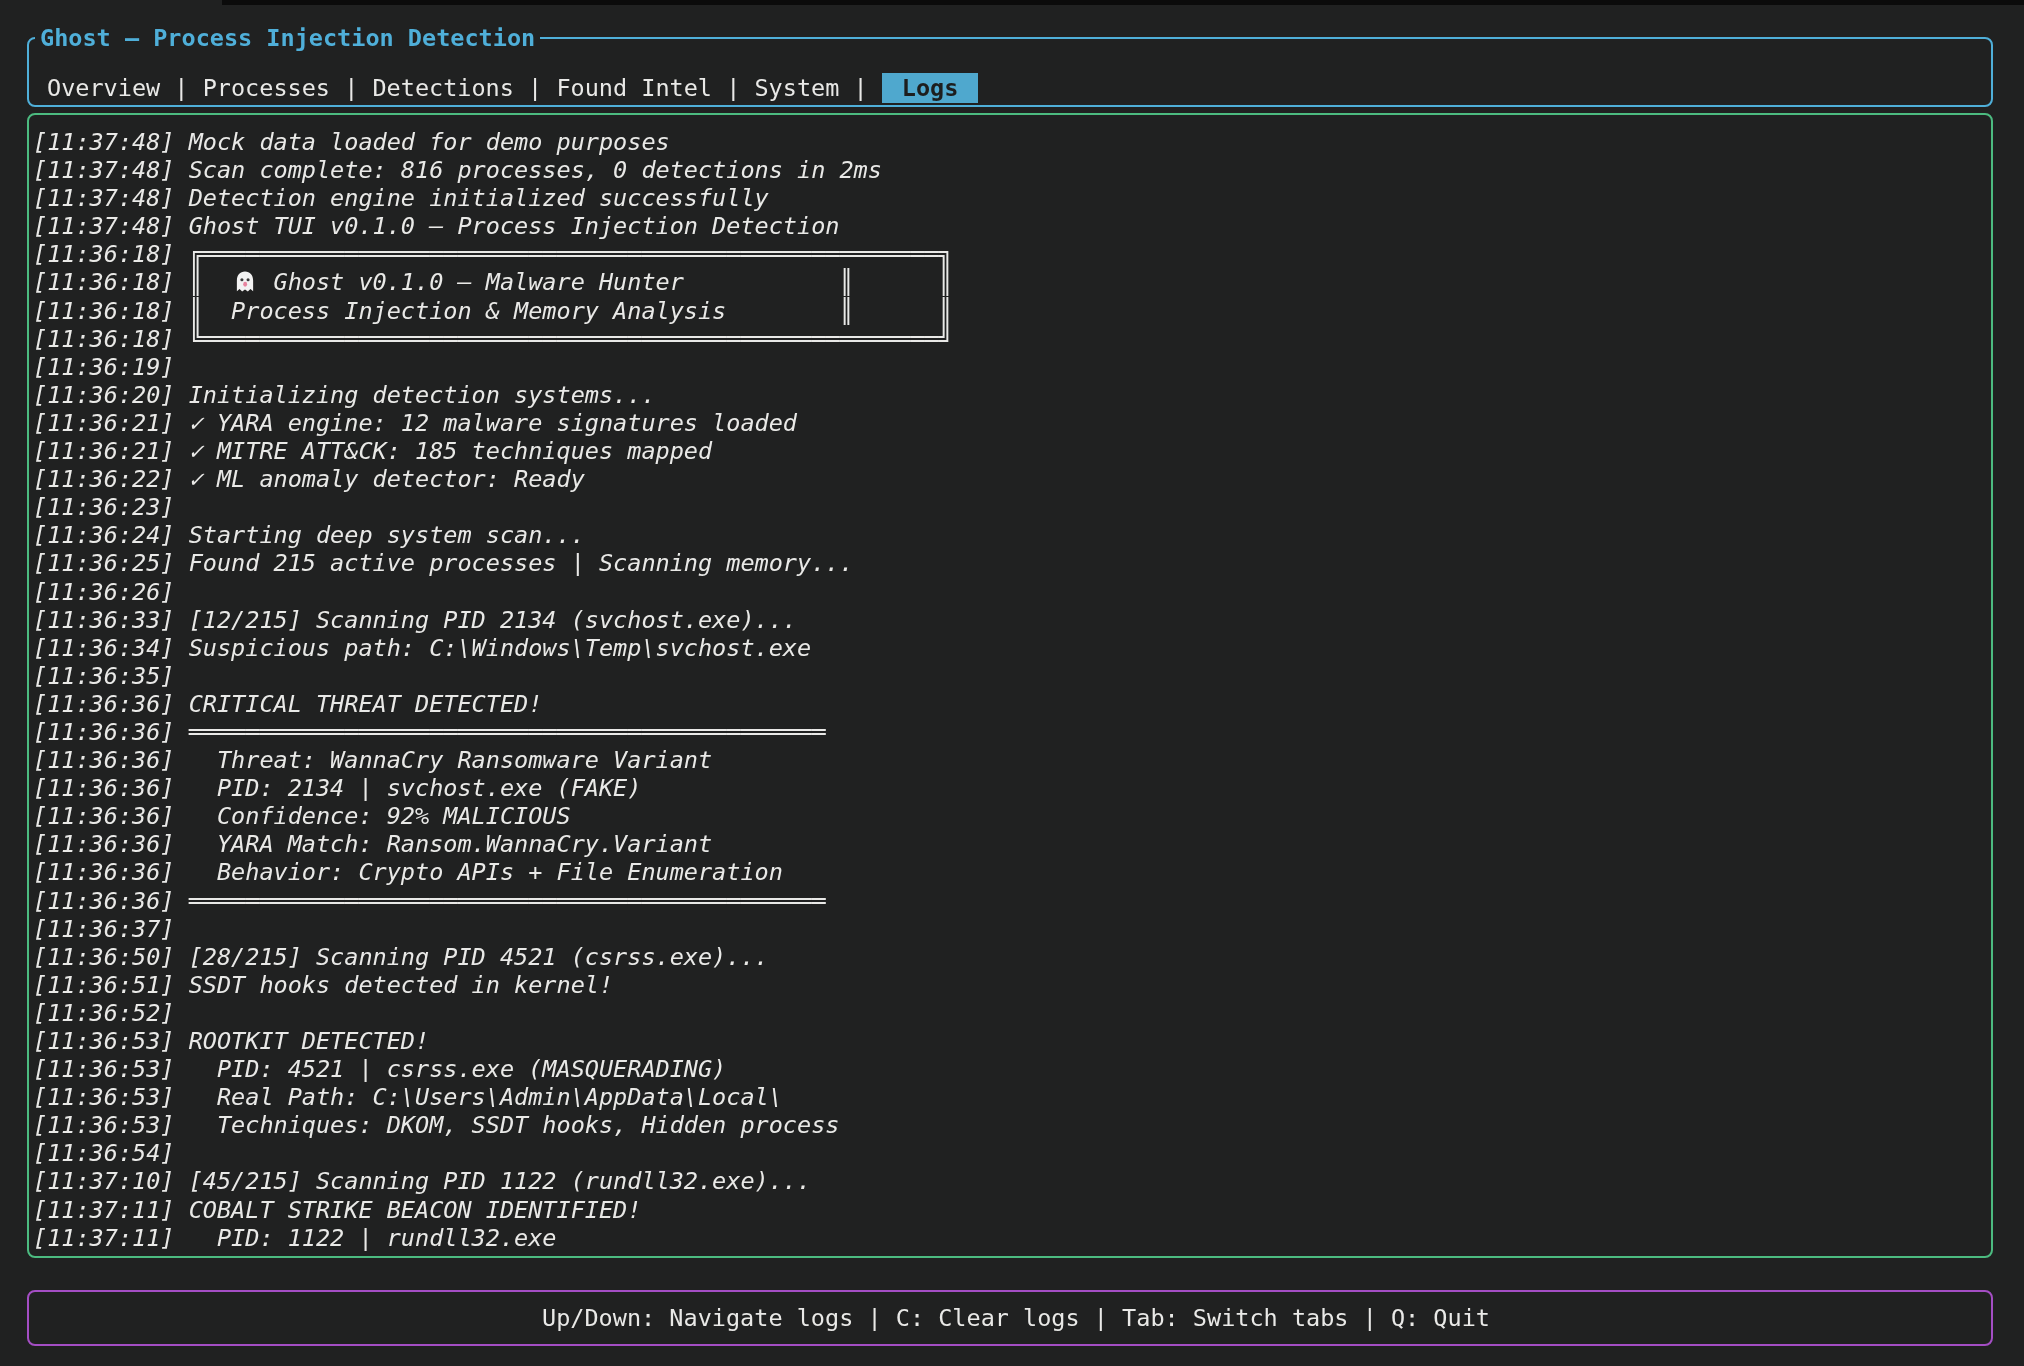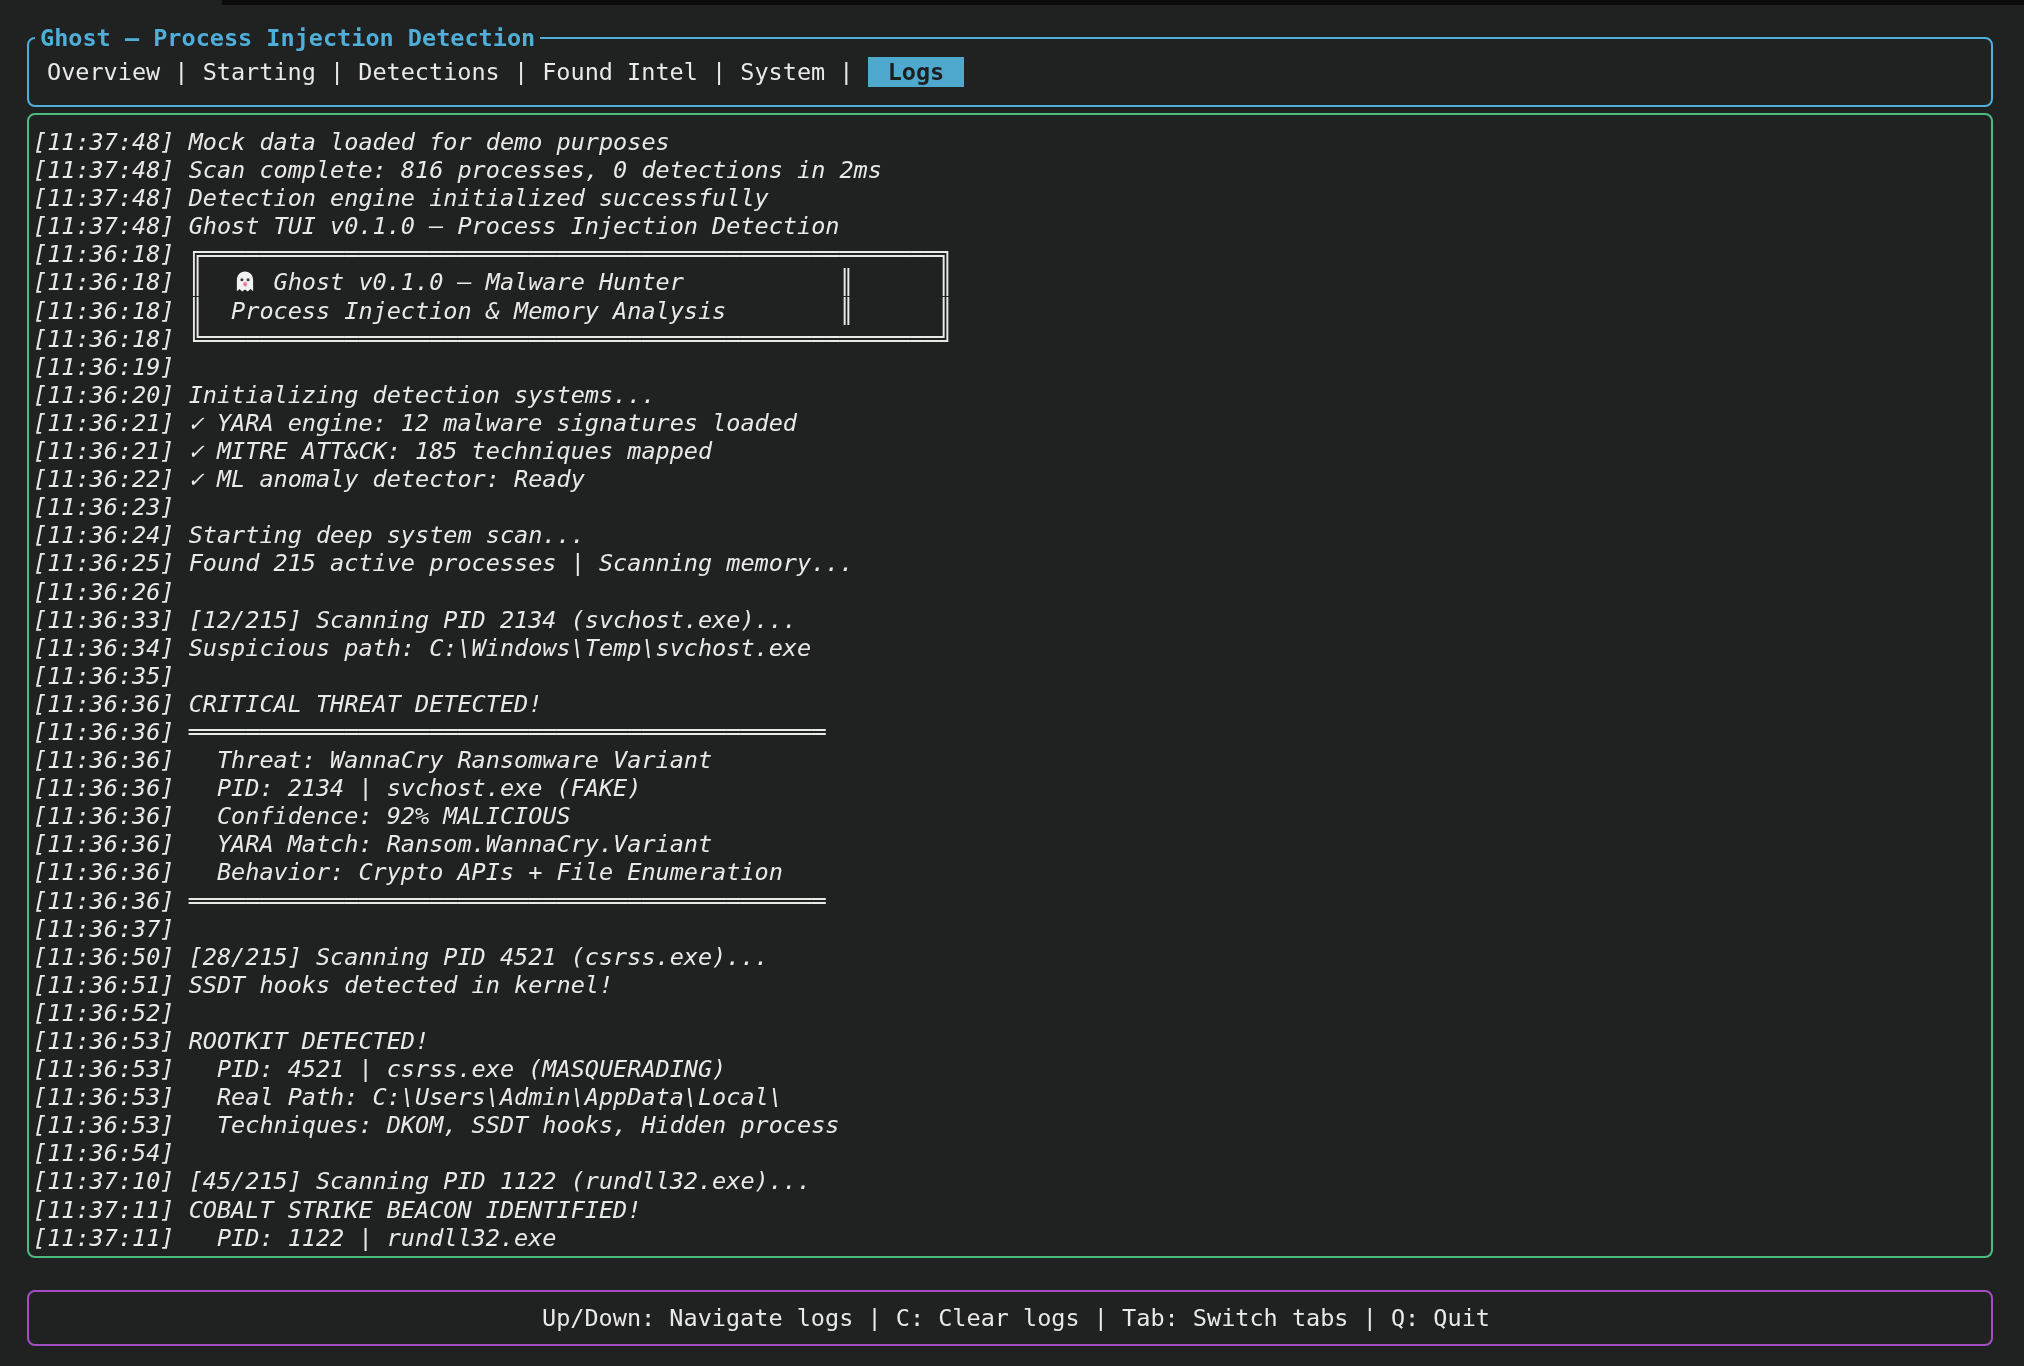--- a/index.html
+++ b/index.html
@@ -15,21 +15,21 @@
   .logs-panel{left:27px;top:113px;width:1966px;height:1145px;border-color:var(--green,#4cbb80);}
   .status-bar{left:27px;top:1290px;width:1966px;height:56px;border-color:var(--magenta,#a44ec4);
     display:flex;align-items:center;justify-content:center;}
   .panel-label{
     position:absolute;top:-17px;background:var(--bg,#202121);padding:0 5px;
     font-size:23.5px;line-height:32px;white-space:pre;
   }
   .tabs-panel .panel-label{left:6px;color:var(--cyan,#4fafd9);font-weight:bold;}
   .logs-panel .panel-label{left:12px;color:var(--green,#4cbb80);}
   .tabs-row{
-    position:absolute;left:18px;top:0;height:100%;display:flex;align-items:center;
+    position:absolute;left:18px;top:16px;height:100%;display:flex;align-items:center;
     font-size:23.5px;white-space:pre;
   }
   .tab{color:var(--text,#e9e9e7);}
   .tab.active{background:var(--cyan-sel,#4fa8ce);color:var(--tab-active-text,#1d1e1e);font-weight:bold;padding:1px 20px;}
   .sep{color:var(--text,#e9e9e7);}
   .logs-body{
     position:absolute;left:4px;top:13px;right:4px;bottom:3px;overflow:hidden;
     font-size:23.5px;line-height:28.1px;white-space:pre;
   }
   .log-line{height:28.1px;font-style:italic;}
@@ -38,21 +38,21 @@
   .status-text{font-size:23.5px;white-space:pre;margin-left:12px;}
 </style>
 </head>
 <body>
 
 <div class="screen">
   <div class="top-strip"></div>
 
   <div class="panel tabs-panel">
     <span class="panel-label">Ghost — Process Injection Detection</span>
-    <div class="tabs-row"><span class="tab">Overview</span><span class="sep"> | </span><span class="tab">Starting</span><span class="sep"> | </span><span class="tab">Detections</span><span class="sep"> | </span><span class="tab">Found Intel</span><span class="sep"> | </span><span class="tab">System</span><span class="sep"> | </span><span class="tab active">Logs</span></div>
+    <div class="tabs-row"><span class="tab">Overview</span><span class="sep"> | </span><span class="tab">Processes</span><span class="sep"> | </span><span class="tab">Detections</span><span class="sep"> | </span><span class="tab">Found Intel</span><span class="sep"> | </span><span class="tab">System</span><span class="sep"> | </span><span class="tab active">Logs</span></div>
   </div>
 
   <div class="panel logs-panel">
     <div class="logs-body"><div class="log-line"><span class="ts">[11:37:48] </span><span class="msg">Mock data loaded for demo purposes</span></div><div class="log-line"><span class="ts">[11:37:48] </span><span class="msg">Scan complete: 816 processes, 0 detections in 2ms</span></div><div class="log-line"><span class="ts">[11:37:48] </span><span class="msg">Detection engine initialized successfully</span></div><div class="log-line"><span class="ts">[11:37:48] </span><span class="msg">Ghost TUI v0.1.0 — Process Injection Detection</span></div><div class="log-line"><span class="ts">[11:36:18] </span><span class="msg">╔════════════════════════════════════════════════════╗</span></div><div class="log-line"><span class="ts">[11:36:18] </span><span class="msg">║  <span class="ghost-icon"><svg viewBox="0 0 32 32" width="26" height="26">
                 <path d="M16 3c-6.2 0-10 4.6-10 11v13.4l3.3-2.7 3.2 2.9 3.5-2.5 3.5 2.5 3.2-2.9 3.3 2.7V14c0-6.4-3.8-11-10-11z" fill="#f2f2f2"></path>
                 <circle cx="12.2" cy="13.2" r="1.9" fill="#3a3a3a"></circle>
                 <circle cx="19.8" cy="13.2" r="1.9" fill="#3a3a3a"></circle>
                 <ellipse cx="16.2" cy="18.8" rx="2.4" ry="3" fill="#e8849f"></ellipse>
               </svg></span> Ghost v0.1.0 — Malware Hunter           ║      ║</span></div><div class="log-line"><span class="ts">[11:36:18] </span><span class="msg">║  Process Injection &amp; Memory Analysis        ║      ║</span></div><div class="log-line"><span class="ts">[11:36:18] </span><span class="msg">╚════════════════════════════════════════════════════╝</span></div><div class="log-line"><span class="ts">[11:36:19] </span><span class="msg"></span></div><div class="log-line"><span class="ts">[11:36:20] </span><span class="msg">Initializing detection systems...</span></div><div class="log-line"><span class="ts">[11:36:21] </span><span class="msg">✓ YARA engine: 12 malware signatures loaded</span></div><div class="log-line"><span class="ts">[11:36:21] </span><span class="msg">✓ MITRE ATT&amp;CK: 185 techniques mapped</span></div><div class="log-line"><span class="ts">[11:36:22] </span><span class="msg">✓ ML anomaly detector: Ready</span></div><div class="log-line"><span class="ts">[11:36:23] </span><span class="msg"></span></div><div class="log-line"><span class="ts">[11:36:24] </span><span class="msg">Starting deep system scan...</span></div><div class="log-line"><span class="ts">[11:36:25] </span><span class="msg">Found 215 active processes | Scanning memory...</span></div><div class="log-line"><span class="ts">[11:36:26] </span><span class="msg"></span></div><div class="log-line"><span class="ts">[11:36:33] </span><span class="msg">[12/215] Scanning PID 2134 (svchost.exe)...</span></div><div class="log-line"><span class="ts">[11:36:34] </span><span class="msg">Suspicious path: C:\Windows\Temp\svchost.exe</span></div><div class="log-line"><span class="ts">[11:36:35] </span><span class="msg"></span></div><div class="log-line"><span class="ts">[11:36:36] </span><span class="msg">CRITICAL THREAT DETECTED!</span></div><div class="log-line"><span class="ts">[11:36:36] </span><span class="msg">═════════════════════════════════════════════</span></div><div class="log-line"><span class="ts">[11:36:36] </span><span class="msg">  Threat: WannaCry Ransomware Variant</span></div><div class="log-line"><span class="ts">[11:36:36] </span><span class="msg">  PID: 2134 | svchost.exe (FAKE)</span></div><div class="log-line"><span class="ts">[11:36:36] </span><span class="msg">  Confidence: 92% MALICIOUS</span></div><div class="log-line"><span class="ts">[11:36:36] </span><span class="msg">  YARA Match: Ransom.WannaCry.Variant</span></div><div class="log-line"><span class="ts">[11:36:36] </span><span class="msg">  Behavior: Crypto APIs + File Enumeration</span></div><div class="log-line"><span class="ts">[11:36:36] </span><span class="msg">═════════════════════════════════════════════</span></div><div class="log-line"><span class="ts">[11:36:37] </span><span class="msg"></span></div><div class="log-line"><span class="ts">[11:36:50] </span><span class="msg">[28/215] Scanning PID 4521 (csrss.exe)...</span></div><div class="log-line"><span class="ts">[11:36:51] </span><span class="msg">SSDT hooks detected in kernel!</span></div><div class="log-line"><span class="ts">[11:36:52] </span><span class="msg"></span></div><div class="log-line"><span class="ts">[11:36:53] </span><span class="msg">ROOTKIT DETECTED!</span></div><div class="log-line"><span class="ts">[11:36:53] </span><span class="msg">  PID: 4521 | csrss.exe (MASQUERADING)</span></div><div class="log-line"><span class="ts">[11:36:53] </span><span class="msg">  Real Path: C:\Users\Admin\AppData\Local\</span></div><div class="log-line"><span class="ts">[11:36:53] </span><span class="msg">  Techniques: DKOM, SSDT hooks, Hidden process</span></div><div class="log-line"><span class="ts">[11:36:54] </span><span class="msg"></span></div><div class="log-line"><span class="ts">[11:37:10] </span><span class="msg">[45/215] Scanning PID 1122 (rundll32.exe)...</span></div><div class="log-line"><span class="ts">[11:37:11] </span><span class="msg">COBALT STRIKE BEACON IDENTIFIED!</span></div><div class="log-line"><span class="ts">[11:37:11] </span><span class="msg">  PID: 1122 | rundll32.exe</span></div></div>
   </div>

